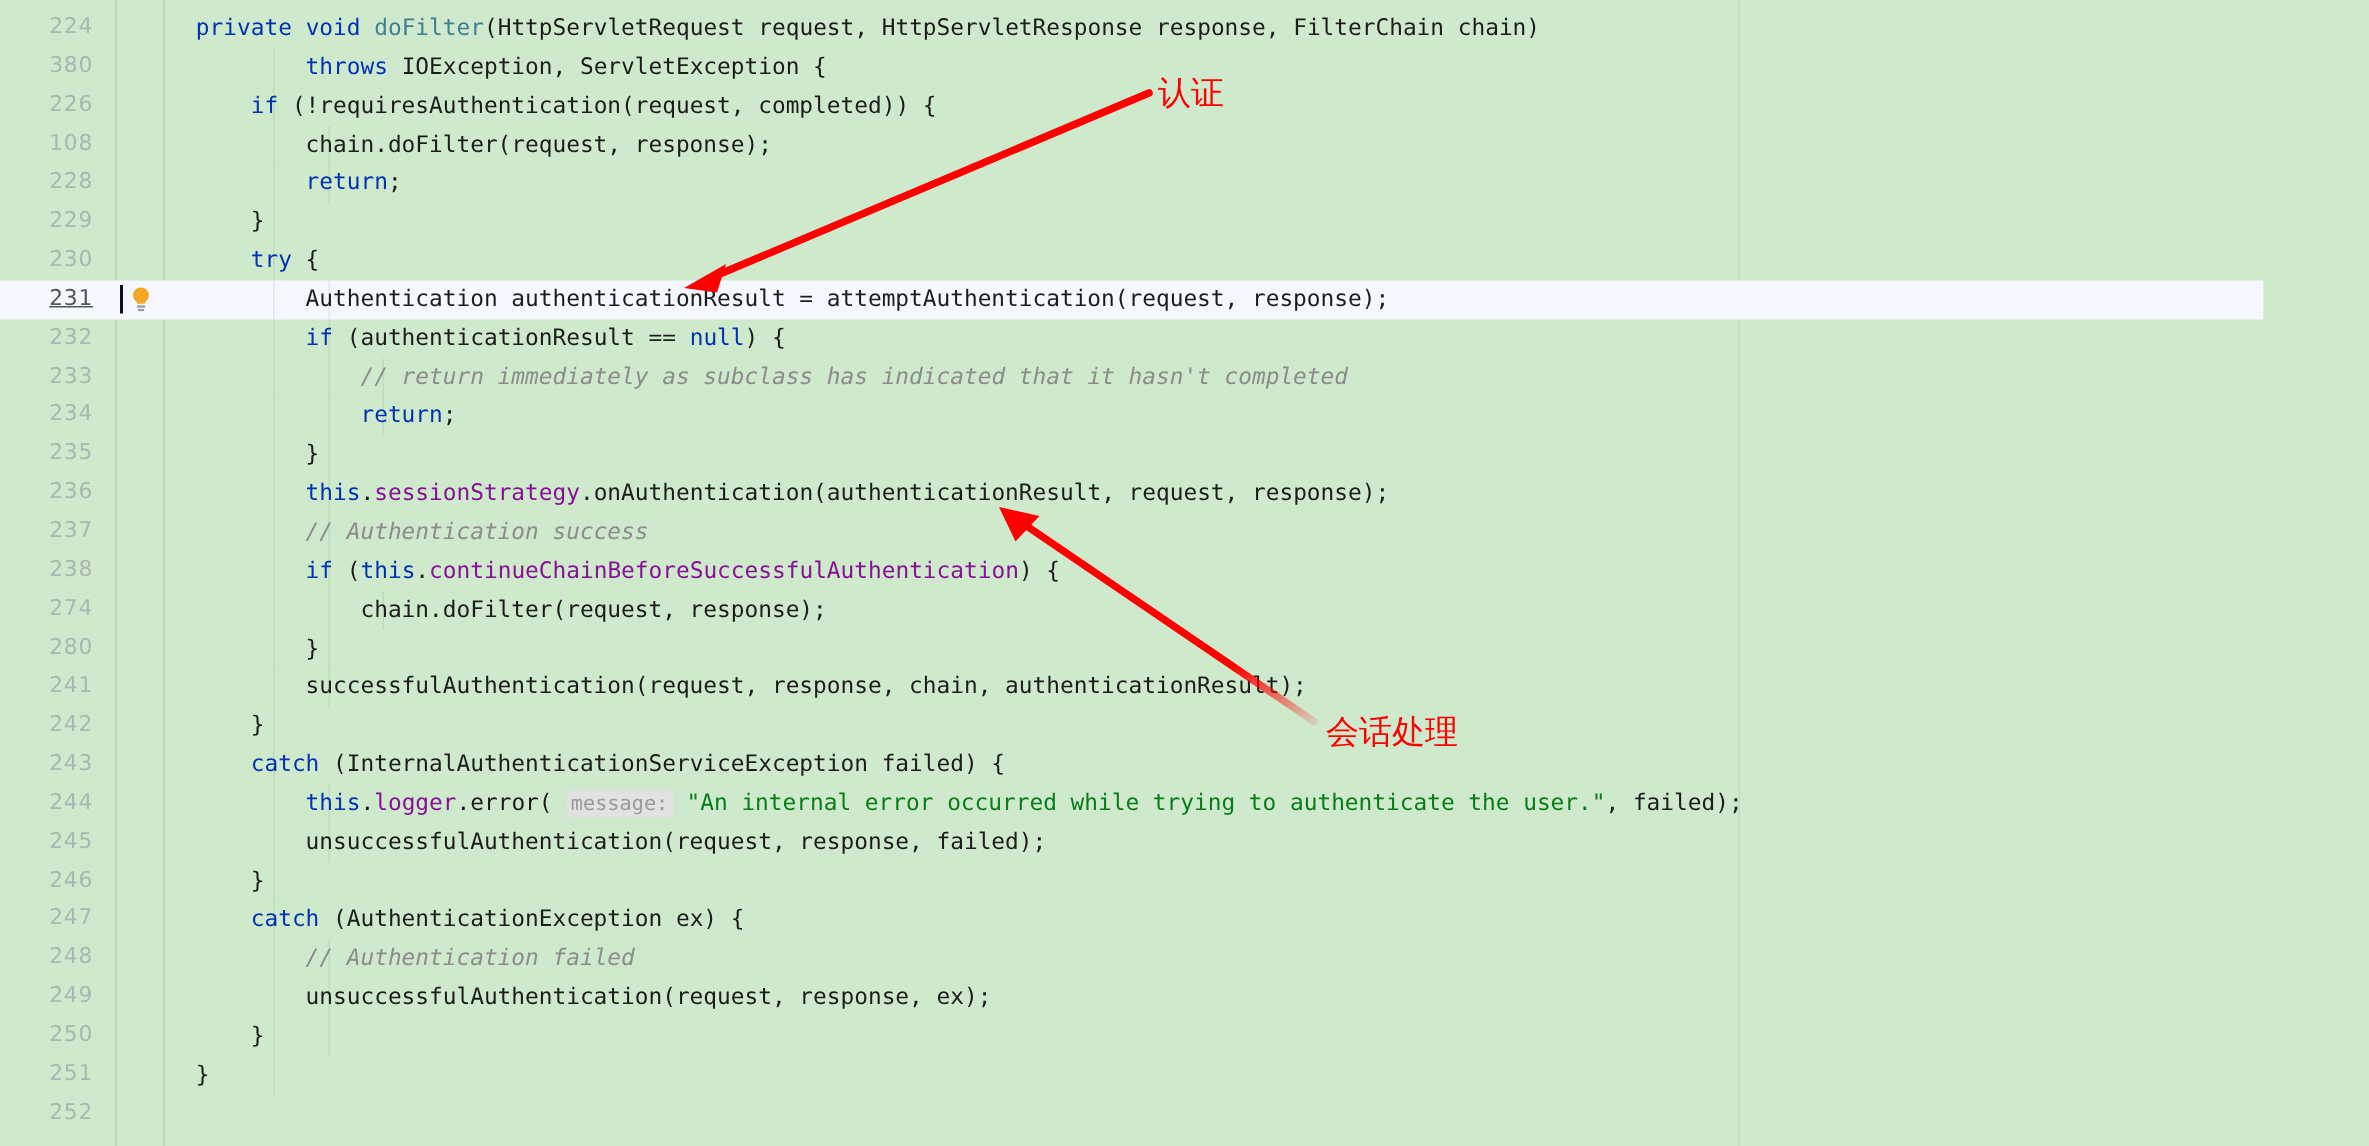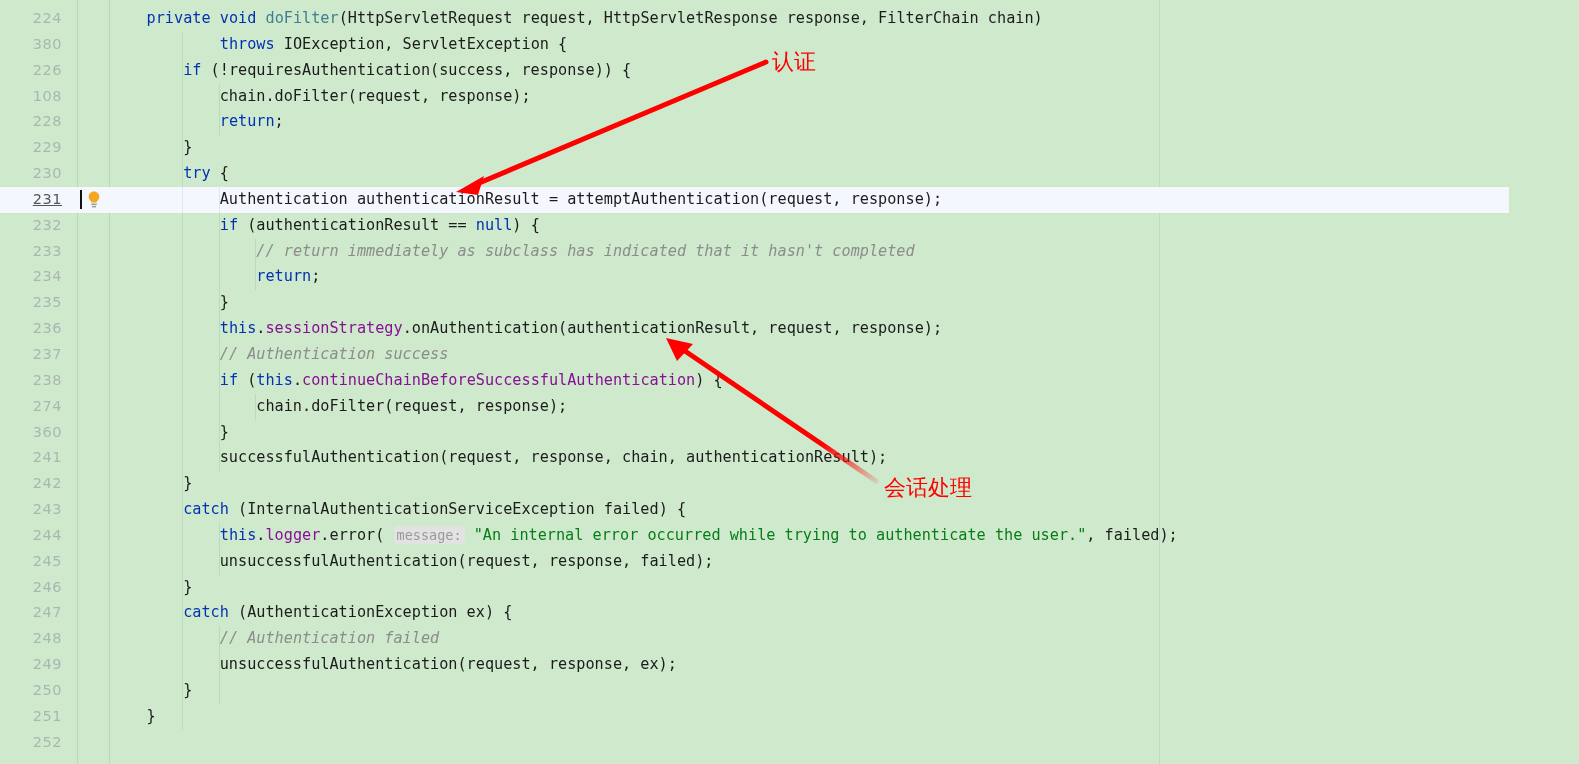--- a/index.html
+++ b/index.html
@@ -73,21 +73,21 @@
     font-family: "DejaVu Sans", "Liberation Sans", sans-serif;
     letter-spacing: .5px;
   }
   .row.current .lineno {
     color: #4b5a55;
     text-decoration: underline;
   }
 
   .code {
     position: absolute;
-    left: 110px;
+    left: 94px;
     top: 0;
     font-size: 15.2px;
     color: #1c1c1c;
     white-space: pre;
     text-align: right;
   }
 
   
   .caret {
     position: absolute;
@@ -164,39 +164,39 @@
   <div class="gutter">
     <div class="gutter-sep"></div>
     <div class="gutter-sep2"></div>
   </div>
 
   <div class="margin-line"></div>
 
   <div class="lines" id="lines">
       <div class="row"><div class="lineno">224</div><div class="code"><span class="plain">    </span><span class="kw">private</span><span class="plain"> </span><span class="kw">void</span><span class="plain"> </span><span class="meth">doFilter</span><span class="plain">(HttpServletRequest request, HttpServletResponse response, FilterChain chain)</span></div></div>
       <div class="row"><div class="lineno">380</div><div class="guide" style="left: 182.2px; top: 0px; height: 26px;"></div><div class="code"><span class="plain">            </span><span class="kw">throws</span><span class="plain"> IOException, ServletException {</span></div></div>
-      <div class="row"><div class="lineno">226</div><div class="guide" style="left: 182.2px; top: 0px; height: 26px;"></div><div class="code"><span class="plain">        </span><span class="kw">if</span><span class="plain"> (!requiresAuthentication(success, response)) {</span></div></div>
+      <div class="row"><div class="lineno">226</div><div class="guide" style="left: 182.2px; top: 0px; height: 26px;"></div><div class="code"><span class="plain">        </span><span class="kw">if</span><span class="plain"> (!requiresAuthentication(request, completed)) {</span></div></div>
       <div class="row"><div class="lineno">108</div><div class="guide" style="left: 182.2px; top: 0px; height: 26px;"></div><div class="guide" style="left: 218.8px; top: 0px; height: 26px;"></div><div class="code"><span class="plain">            chain.doFilter(request, response);</span></div></div>
       <div class="row"><div class="lineno">228</div><div class="guide" style="left: 182.2px; top: 0px; height: 26px;"></div><div class="guide" style="left: 218.8px; top: 0px; height: 26px;"></div><div class="code"><span class="plain">            </span><span class="kw">return</span><span class="plain">;</span></div></div>
       <div class="row"><div class="lineno">229</div><div class="guide" style="left: 182.2px; top: 0px; height: 26px;"></div><div class="code"><span class="plain">        }</span></div></div>
       <div class="row"><div class="lineno">230</div><div class="guide" style="left: 182.2px; top: 0px; height: 26px;"></div><div class="code"><span class="plain">        </span><span class="kw">try</span><span class="plain"> {</span></div></div>
       <div class="row current"><div class="lineno">231</div><div class="caret"></div><div class="bulb"><svg width="16" height="19" viewBox="0 0 16 19">
             <path d="M8 1.6c-3 0-5.3 2.3-5.3 5.1 0 2 1.1 3.3 2 4.3.5.6.8 1 .8 1.5h5c0-.5.3-.9.8-1.5.9-1 2-2.3 2-4.3C13.3 3.9 11 1.6 8 1.6z" fill="#f5a623"></path>
             <rect x="5.3" y="13.6" width="5.4" height="1.5" fill="#9a9a9a"></rect>
             <rect x="6" y="16" width="4" height="1.4" fill="#9a9a9a"></rect>
           </svg></div><div class="guide" style="left: 182.2px; top: 0px; height: 26px;"></div><div class="guide" style="left: 218.8px; top: 0px; height: 26px;"></div><div class="code"><span class="plain">            Authentication authenticationResult = attemptAuthentication(request, response);</span></div></div>
       <div class="row"><div class="lineno">232</div><div class="guide" style="left: 182.2px; top: 0px; height: 26px;"></div><div class="guide" style="left: 218.8px; top: 0px; height: 26px;"></div><div class="code"><span class="plain">            </span><span class="kw">if</span><span class="plain"> (authenticationResult == </span><span class="kw">null</span><span class="plain">) {</span></div></div>
       <div class="row"><div class="lineno">233</div><div class="guide" style="left: 182.2px; top: 0px; height: 26px;"></div><div class="guide" style="left: 218.8px; top: 0px; height: 26px;"></div><div class="guide" style="left: 255.4px; top: 0px; height: 26px;"></div><div class="code"><span class="plain">                </span><span class="cmt">// return immediately as subclass has indicated that it hasn't completed</span></div></div>
       <div class="row"><div class="lineno">234</div><div class="guide" style="left: 182.2px; top: 0px; height: 26px;"></div><div class="guide" style="left: 218.8px; top: 0px; height: 26px;"></div><div class="guide" style="left: 255.4px; top: 0px; height: 26px;"></div><div class="code"><span class="plain">                </span><span class="kw">return</span><span class="plain">;</span></div></div>
       <div class="row"><div class="lineno">235</div><div class="guide" style="left: 182.2px; top: 0px; height: 26px;"></div><div class="guide" style="left: 218.8px; top: 0px; height: 26px;"></div><div class="code"><span class="plain">            }</span></div></div>
       <div class="row"><div class="lineno">236</div><div class="guide" style="left: 182.2px; top: 0px; height: 26px;"></div><div class="guide" style="left: 218.8px; top: 0px; height: 26px;"></div><div class="code"><span class="plain">            </span><span class="kw">this</span><span class="plain">.</span><span class="fld">sessionStrategy</span><span class="plain">.onAuthentication(authenticationResult, request, response);</span></div></div>
       <div class="row"><div class="lineno">237</div><div class="guide" style="left: 182.2px; top: 0px; height: 26px;"></div><div class="guide" style="left: 218.8px; top: 0px; height: 26px;"></div><div class="code"><span class="plain">            </span><span class="cmt">// Authentication success</span></div></div>
       <div class="row"><div class="lineno">238</div><div class="guide" style="left: 182.2px; top: 0px; height: 26px;"></div><div class="guide" style="left: 218.8px; top: 0px; height: 26px;"></div><div class="code"><span class="plain">            </span><span class="kw">if</span><span class="plain"> (</span><span class="kw">this</span><span class="plain">.</span><span class="fld">continueChainBeforeSuccessfulAuthentication</span><span class="plain">) {</span></div></div>
       <div class="row"><div class="lineno">274</div><div class="guide" style="left: 182.2px; top: 0px; height: 26px;"></div><div class="guide" style="left: 218.8px; top: 0px; height: 26px;"></div><div class="guide" style="left: 255.4px; top: 0px; height: 26px;"></div><div class="code"><span class="plain">                chain.doFilter(request, response);</span></div></div>
-      <div class="row"><div class="lineno">360</div><div class="guide" style="left: 182.2px; top: 0px; height: 26px;"></div><div class="guide" style="left: 218.8px; top: 0px; height: 26px;"></div><div class="code"><span class="plain">            }</span></div></div>
+      <div class="row"><div class="lineno">280</div><div class="guide" style="left: 182.2px; top: 0px; height: 26px;"></div><div class="guide" style="left: 218.8px; top: 0px; height: 26px;"></div><div class="code"><span class="plain">            }</span></div></div>
       <div class="row"><div class="lineno">241</div><div class="guide" style="left: 182.2px; top: 0px; height: 26px;"></div><div class="guide" style="left: 218.8px; top: 0px; height: 26px;"></div><div class="code"><span class="plain">            successfulAuthentication(request, response, chain, authenticationResult);</span></div></div>
       <div class="row"><div class="lineno">242</div><div class="guide" style="left: 182.2px; top: 0px; height: 26px;"></div><div class="code"><span class="plain">        }</span></div></div>
       <div class="row"><div class="lineno">243</div><div class="guide" style="left: 182.2px; top: 0px; height: 26px;"></div><div class="code"><span class="plain">        </span><span class="kw">catch</span><span class="plain"> (InternalAuthenticationServiceException failed) {</span></div></div>
       <div class="row"><div class="lineno">244</div><div class="guide" style="left: 182.2px; top: 0px; height: 26px;"></div><div class="guide" style="left: 218.8px; top: 0px; height: 26px;"></div><div class="code"><span class="plain">            </span><span class="kw">this</span><span class="plain">.</span><span class="fld">logger</span><span class="plain">.error( </span><span class="hint">message:</span><span class="plain"> </span><span class="str">"An internal error occurred while trying to authenticate the user."</span><span class="plain">, failed);</span></div></div>
       <div class="row"><div class="lineno">245</div><div class="guide" style="left: 182.2px; top: 0px; height: 26px;"></div><div class="guide" style="left: 218.8px; top: 0px; height: 26px;"></div><div class="code"><span class="plain">            unsuccessfulAuthentication(request, response, failed);</span></div></div>
       <div class="row"><div class="lineno">246</div><div class="guide" style="left: 182.2px; top: 0px; height: 26px;"></div><div class="code"><span class="plain">        }</span></div></div>
       <div class="row"><div class="lineno">247</div><div class="guide" style="left: 182.2px; top: 0px; height: 26px;"></div><div class="code"><span class="plain">        </span><span class="kw">catch</span><span class="plain"> (AuthenticationException ex) {</span></div></div>
       <div class="row"><div class="lineno">248</div><div class="guide" style="left: 182.2px; top: 0px; height: 26px;"></div><div class="guide" style="left: 218.8px; top: 0px; height: 26px;"></div><div class="code"><span class="plain">            </span><span class="cmt">// Authentication failed</span></div></div>
       <div class="row"><div class="lineno">249</div><div class="guide" style="left: 182.2px; top: 0px; height: 26px;"></div><div class="guide" style="left: 218.8px; top: 0px; height: 26px;"></div><div class="code"><span class="plain">            unsuccessfulAuthentication(request, response, ex);</span></div></div>
       <div class="row"><div class="lineno">250</div><div class="guide" style="left: 182.2px; top: 0px; height: 26px;"></div><div class="guide" style="left: 218.8px; top: 0px; height: 26px;"></div><div class="code"><span class="plain">        }</span></div></div>

